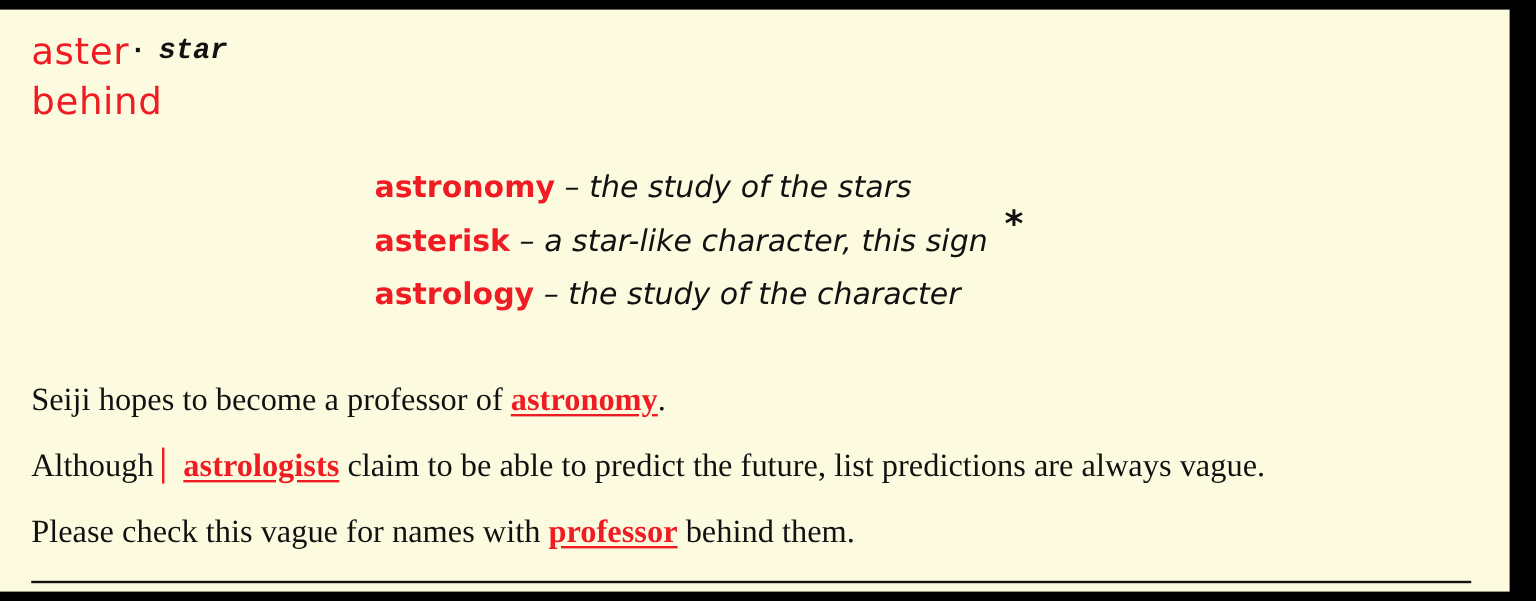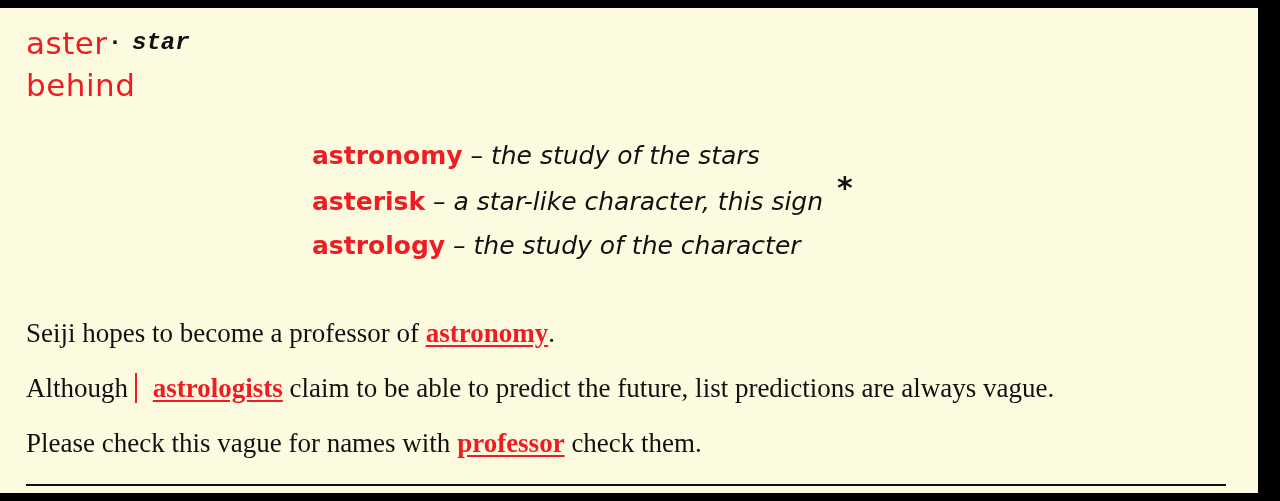--- a/index.html
+++ b/index.html
@@ -151,18 +151,18 @@
   </div>
 
   <div class="sentences">
     <div class="sentence">
       <span>Seiji hopes to become a professor of </span><span class="hl">astronomy</span><span>.</span>
     </div>
     <div class="sentence">
       <span>Although </span><span class="hl boxed">astrologists</span><span> claim to be able to predict the future, list predictions are always vague.</span>
     </div>
     <div class="sentence">
-      <span>Please check this vague for names with </span><span class="hl">professor</span><span> check them.</span>
+      <span>Please check this vague for names with </span><span class="hl">professor</span><span> behind them.</span>
     </div>
   </div>
 
   <div class="footer-rule"></div>
 </div>
 
 </body></html>

